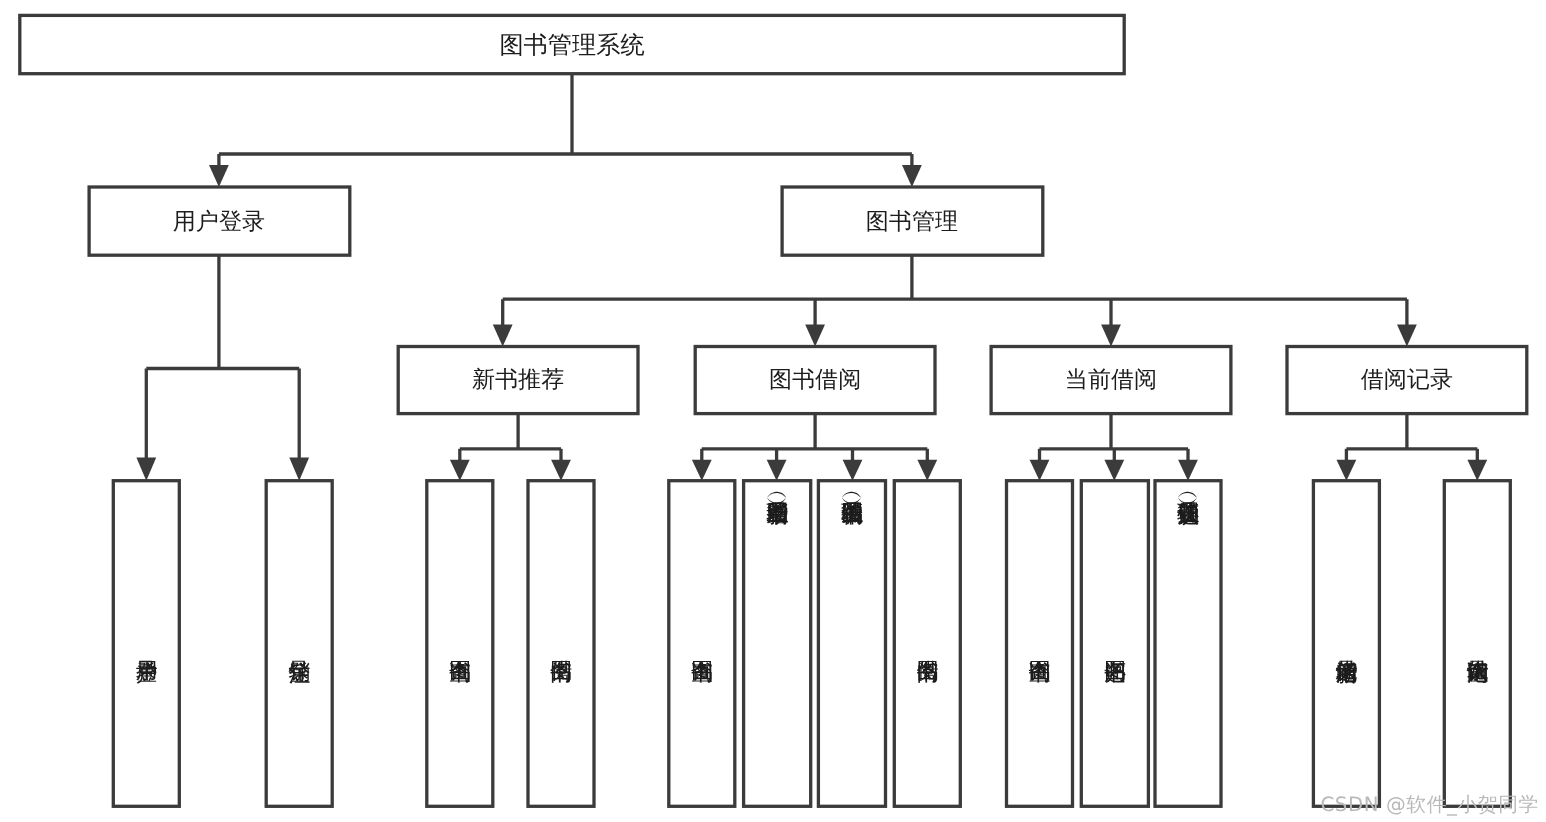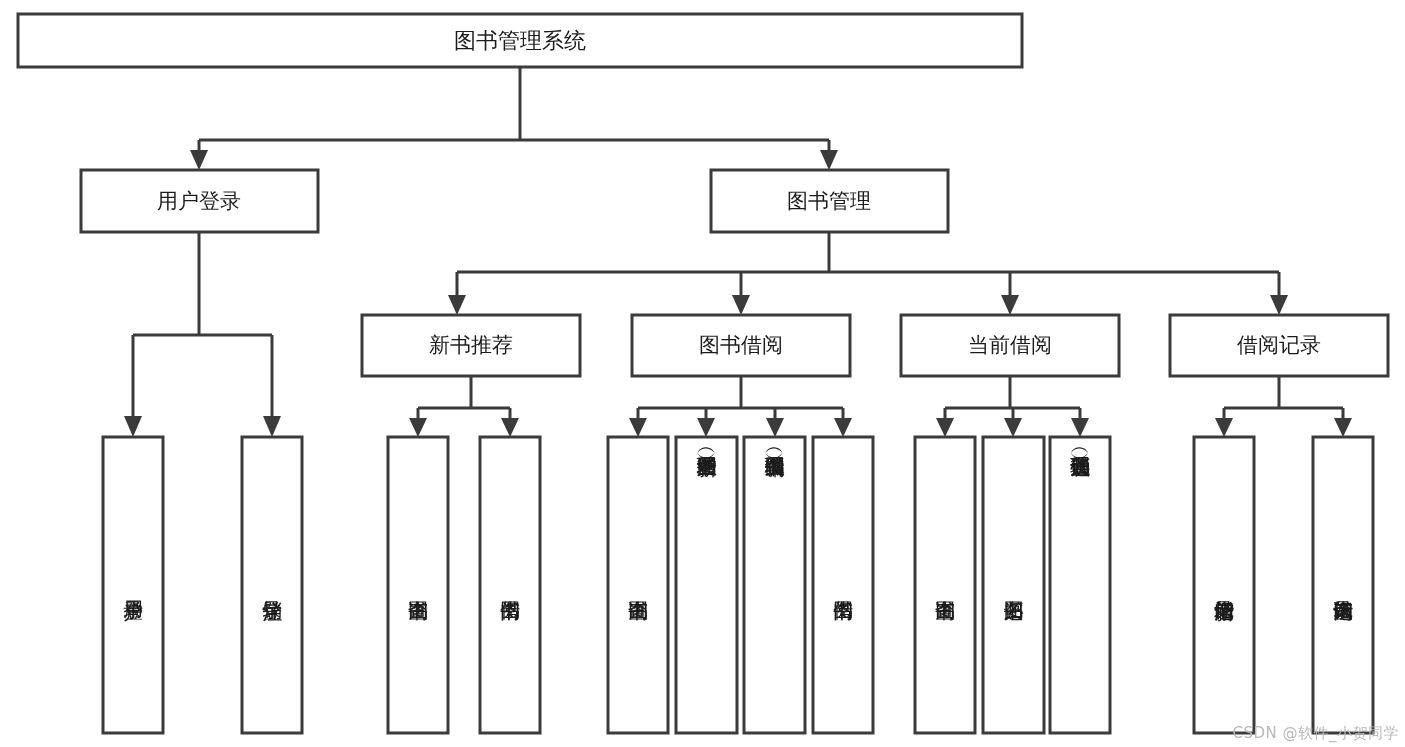--- a/index.html
+++ b/index.html
@@ -27,21 +27,21 @@
   }
   .vlabel{
     writing-mode:vertical-rl;text-orientation:upright;
     font-family:"DejaVu Sans","Liberation Sans",sans-serif;
     font-size:20px;line-height:1.08;color:#1c1c1c;white-space:nowrap;
     letter-spacing:0px;
   }
   #watermark{
     position:absolute;right:6px;bottom:4px;
     font-family:"DejaVu Sans","Liberation Sans",sans-serif;
-    font-size:15px;color:#b9b9b9;letter-spacing:0.5px;
+    font-size:18px;color:#b9b9b9;letter-spacing:0.5px;
     white-space:nowrap;pointer-events:none;
   }
 </style>
 </head>
 <body>
 
 <div id="diagram-root">
 
   <svg id="flow" viewBox="0 0 1405 747" xmlns="http://www.w3.org/2000/svg">
 

